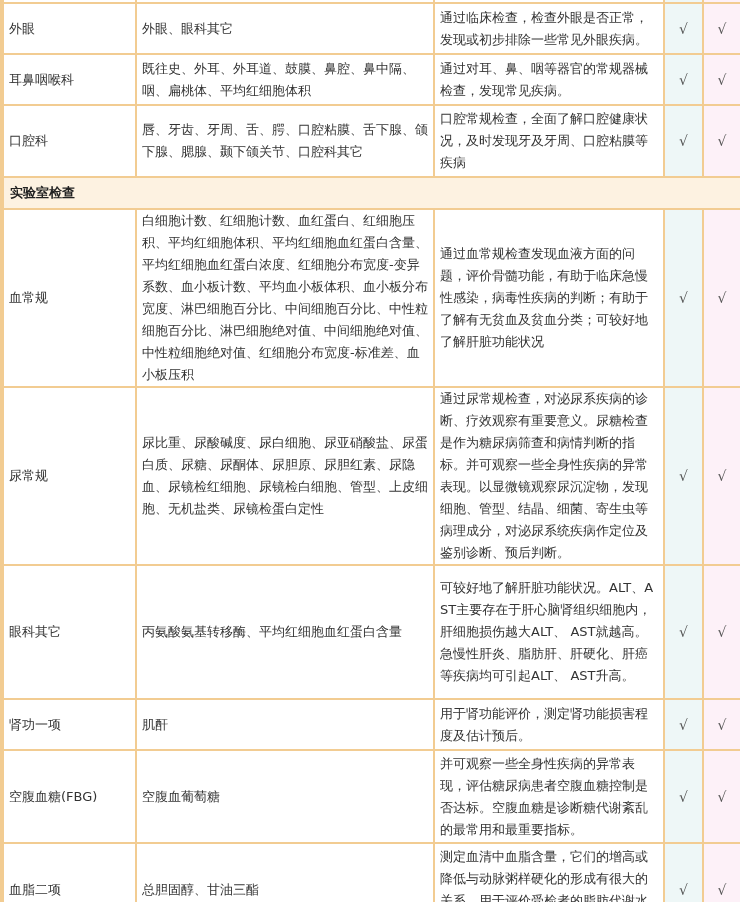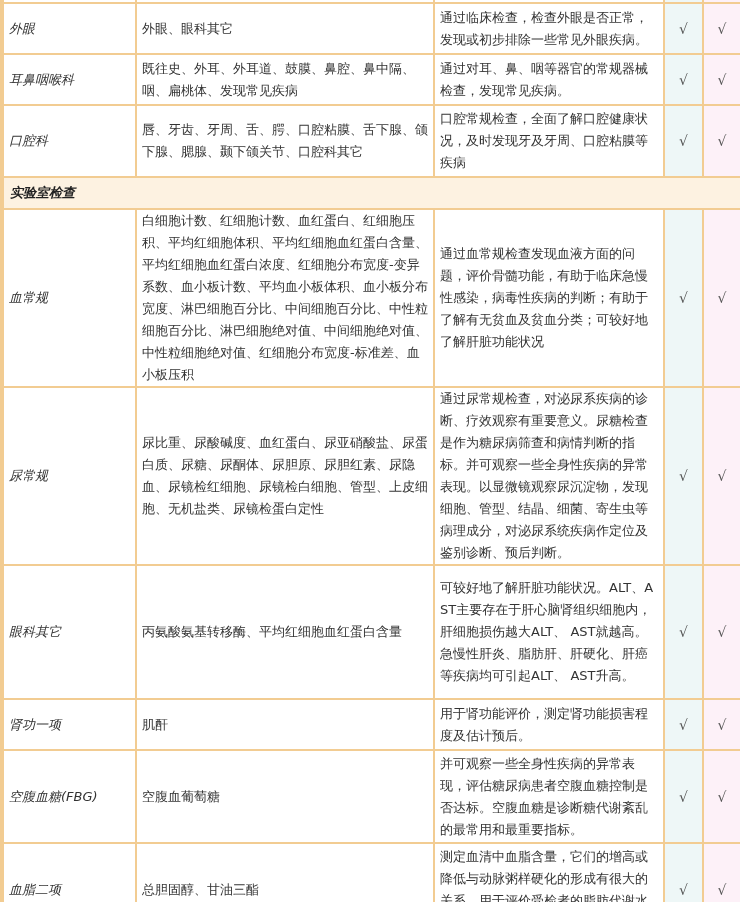--- a/index.html
+++ b/index.html
@@ -43,21 +43,21 @@
     table.exam td.chk-a { background: #eef7f7; width: 46px; }
     table.exam td.chk-b { background: #fdf1f8; width: 46px; }
     table.exam tr.section td {
       background: #fdf2e1;
       font-weight: bold;
       color: #222222;
       height: 30px;
       padding-left: 6px;
     }
     table.exam tr.top-stub td { height: 3px; padding: 0; line-height: 3px; }
-    table.exam td.left-edge { border-left: 4px solid #f2cc92; font-style: italic; }
+    table.exam td.left-edge { border-left: 4px solid #f2cc92; }
     table.exam td.right-edge { border-right: 4px solid #f2cc92; }
   </style>
 </head>
 <body>
 
 <div class="tbl-wrap">
 <table class="exam">
   <colgroup>
     <col style="width:134px">
     <col style="width:298px">
@@ -78,21 +78,21 @@
   <tr style="height:51px">
     <td class="left-edge">外眼</td>
     <td>外眼、眼科其它</td>
     <td>通过临床检查，检查外眼是否正常，发现或初步排除一些常见外眼疾病。</td>
     <td class="chk chk-a">√</td>
     <td class="chk chk-b right-edge">√</td>
   </tr>
 
   <tr style="height:51px">
     <td class="left-edge">耳鼻咽喉科</td>
-    <td>既往史、外耳、外耳道、鼓膜、鼻腔、鼻中隔、咽、扁桃体、发现常见疾病</td>
+    <td>既往史、外耳、外耳道、鼓膜、鼻腔、鼻中隔、咽、扁桃体、平均红细胞体积</td>
     <td>通过对耳、鼻、咽等器官的常规器械检查，发现常见疾病。</td>
     <td class="chk chk-a">√</td>
     <td class="chk chk-b right-edge">√</td>
   </tr>
 
   <tr style="height:72px">
     <td class="left-edge">口腔科</td>
     <td>唇、牙齿、牙周、舌、腭、口腔粘膜、舌下腺、颌下腺、腮腺、颞下颌关节、口腔科其它</td>
     <td>口腔常规检查，全面了解口腔健康状况，及时发现牙及牙周、口腔粘膜等疾病</td>
     <td class="chk chk-a">√</td>
@@ -106,21 +106,21 @@
   <tr style="height:176px">
     <td class="left-edge">血常规</td>
     <td>白细胞计数、红细胞计数、血红蛋白、红细胞压积、平均红细胞体积、平均红细胞血红蛋白含量、平均红细胞血红蛋白浓度、红细胞分布宽度-变异系数、血小板计数、平均血小板体积、血小板分布宽度、淋巴细胞百分比、中间细胞百分比、中性粒细胞百分比、淋巴细胞绝对值、中间细胞绝对值、中性粒细胞绝对值、红细胞分布宽度-标准差、血小板压积</td>
     <td>通过血常规检查发现血液方面的问题，评价骨髓功能，有助于临床急慢性感染，病毒性疾病的判断；有助于了解有无贫血及贫血分类；可较好地了解肝脏功能状况</td>
     <td class="chk chk-a">√</td>
     <td class="chk chk-b right-edge">√</td>
   </tr>
 
   <tr style="height:174px">
     <td class="left-edge">尿常规</td>
-    <td>尿比重、尿酸碱度、血红蛋白、尿亚硝酸盐、尿蛋白质、尿糖、尿酮体、尿胆原、尿胆红素、尿隐血、尿镜检红细胞、尿镜检白细胞、管型、上皮细胞、无机盐类、尿镜检蛋白定性</td>
+    <td>尿比重、尿酸碱度、尿白细胞、尿亚硝酸盐、尿蛋白质、尿糖、尿酮体、尿胆原、尿胆红素、尿隐血、尿镜检红细胞、尿镜检白细胞、管型、上皮细胞、无机盐类、尿镜检蛋白定性</td>
     <td>通过尿常规检查，对泌尿系疾病的诊断、疗效观察有重要意义。尿糖检查是作为糖尿病筛查和病情判断的指标。并可观察一些全身性疾病的异常表现。以显微镜观察尿沉淀物，发现细胞、管型、结晶、细菌、寄生虫等病理成分，对泌尿系统疾病作定位及鉴别诊断、预后判断。</td>
     <td class="chk chk-a">√</td>
     <td class="chk chk-b right-edge">√</td>
   </tr>
 
   <tr style="height:134px">
     <td class="left-edge">眼科其它</td>
     <td>丙氨酸氨基转移酶、平均红细胞血红蛋白含量</td>
     <td>可较好地了解肝脏功能状况。ALT、AST主要存在于肝心脑肾组织细胞内，肝细胞损伤越大ALT、 AST就越高。急慢性肝炎、脂肪肝、肝硬化、肝癌等疾病均可引起ALT、 AST升高。</td>
     <td class="chk chk-a">√</td>

